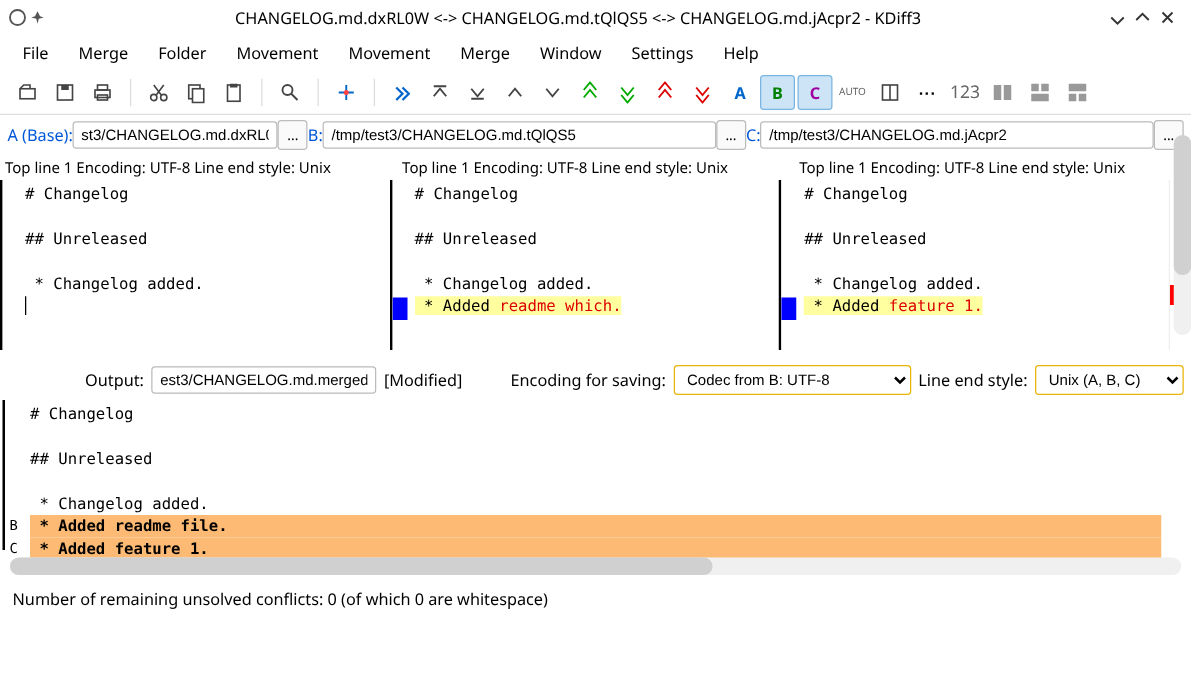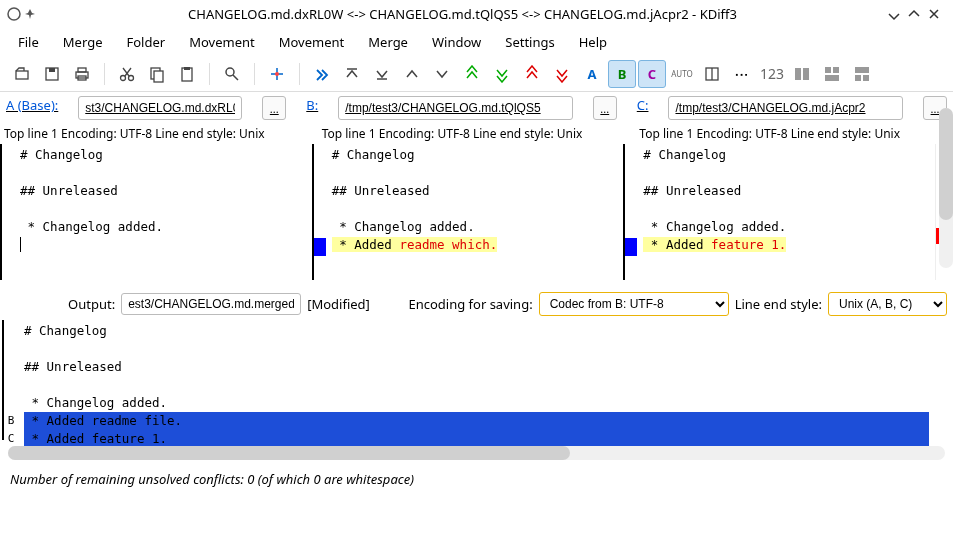--- a/index.html
+++ b/index.html
@@ -7,21 +7,21 @@
 .titlebar { display: flex; align-items: center; height: 28px; padding: 0 6px; background: #fff; }
 .titlebar .icon { width: 16px; display: inline-flex; justify-content: center; }
 .titlebar .title { flex: 1; text-align: center; font-size: 13px; }
 .titlebar .win-btn { width: 20px; text-align: center; cursor: pointer; }
 .menubar { display: flex; gap: 4px; padding: 4px 8px; height: 28px; align-items: center; }
 .menubar .menu { padding: 4px 10px; cursor: pointer; border-radius: 3px; }
 .toolbar { display: flex; align-items: center; gap: 2px; padding: 4px 8px; height: 36px; border-bottom: 1px solid #ddd; }
 .toolbar .btn { width: 28px; height: 28px; display: inline-flex; align-items: center; justify-content: center; border-radius: 3px; cursor: pointer; }
 .toolbar .btn.active { background: #cde4f7; border: 1px solid #7ab4e0; }
 .toolbar .sep { width: 1px; height: 22px; background: #ddd; margin: 0 6px; }
-.filebar { display: flex; gap: 20px; padding: 4px 6px; height: 32px; text-decoration: underline; }
+.filebar { display: flex; align-items: center; gap: 0; padding: 4px 6px; height: 32px; }
 .filebar .lbl { color: #0057d8; font-size: 13px; white-space: nowrap; }
 .filebar input { flex: 1; min-width: 60px; border: 1px solid #bbb; border-radius: 3px; padding: 3px 6px; font-size: 12px; background: #fff; }
 .filebar .browse { width: 24px; height: 24px; border: 1px solid #bbb; border-radius: 3px; background: #fafafa; cursor: pointer; display: inline-flex; align-items: center; justify-content: center; font-size: 11px; }
 .infobar { display: flex; height: 20px; }
 .infobar .info { flex: 1; color: #000000; font-size: 12px; white-space: nowrap; overflow: hidden; padding: 1px 0 0 4px; }
 .panes { display: flex; height: 136px; position: relative; }
 .pane { flex: 1; display: flex; font-family: "DejaVu Sans Mono", monospace; font-size: 12.5px; border-right: 2px solid #000; position: relative; overflow: hidden; }
 .gutter { width: 12px; background: #fff; flex-shrink: 0; }
 .gutter .noalt { height: 94px; }
 .gutter .mark-blue { height: 18px; background: #0000ff; }
@@ -31,24 +31,24 @@
 .overview-right { width: 18px; background: #fff; border-left: 1px solid #eee; position: relative; }
 .overview-right .redblock { position: absolute; top: 84px; left: 0; right: 0; height: 16px; background: #ff0000; }
 .sep-h { height: 8px; background: #fff; }
 .outputbar { display: flex; align-items: center; gap: 6px; padding: 4px 6px; height: 32px; justify-content: flex-end; }
 .outputbar .lbl { font-size: 13px; }
 .outputbar input { border: 1px solid #bbb; border-radius: 3px; padding: 3px 6px; font-size: 12px; }
 .outputbar select { border: 1px solid #eab308; border-radius: 3px; padding: 3px 6px; font-size: 12px; background: #fff; }
 .outpane { display: flex; font-family: "DejaVu Sans Mono", monospace; font-size: 12.5px; height: 120px; border-left: 2px solid #000; margin-left: 2px; margin-right: 18px; }
 .outgutter { width: 14px; background: #fff; flex-shrink: 0; line-height: 18px; font-size: 11px; text-align: center; padding-top: 2px; }
 .outcode { flex: 1; padding: 2px 6px; line-height: 18px; white-space: pre; }
-.outcode .merge-line { background: #1d4ed8; display: block; }
+.outcode .merge-line { background: #fdba74; display: block; font-weight: bold; }
 .scrollbar-h { height: 14px; background: #f0f0f0; margin: 6px 8px 4px 8px; border-radius: 7px; position: relative; }
 .scrollbar-h .thumb { position: absolute; left: 0; top: 0; bottom: 0; width: 60%; background: #d0d0d0; border-radius: 7px; }
-.statusbar { padding: 6px 10px; font-size: 13px; font-style: italic; }
+.statusbar { padding: 6px 10px; font-size: 13px; }
 svg { display: block; }
 .scroll-right { position: absolute; right: 0; top: 108px; width: 14px; height: 160px; background: #f0f0f0; border-radius: 7px; }
 .scroll-right .thumb { position: absolute; left: 0; right: 0; top: 0; height: 70%; background: #d0d0d0; border-radius: 7px; }
 </style>
 </head>
 <body>
 
 <div class="titlebar">
   <span class="icon">
     <svg width="14" height="14" viewBox="0 0 14 14">

